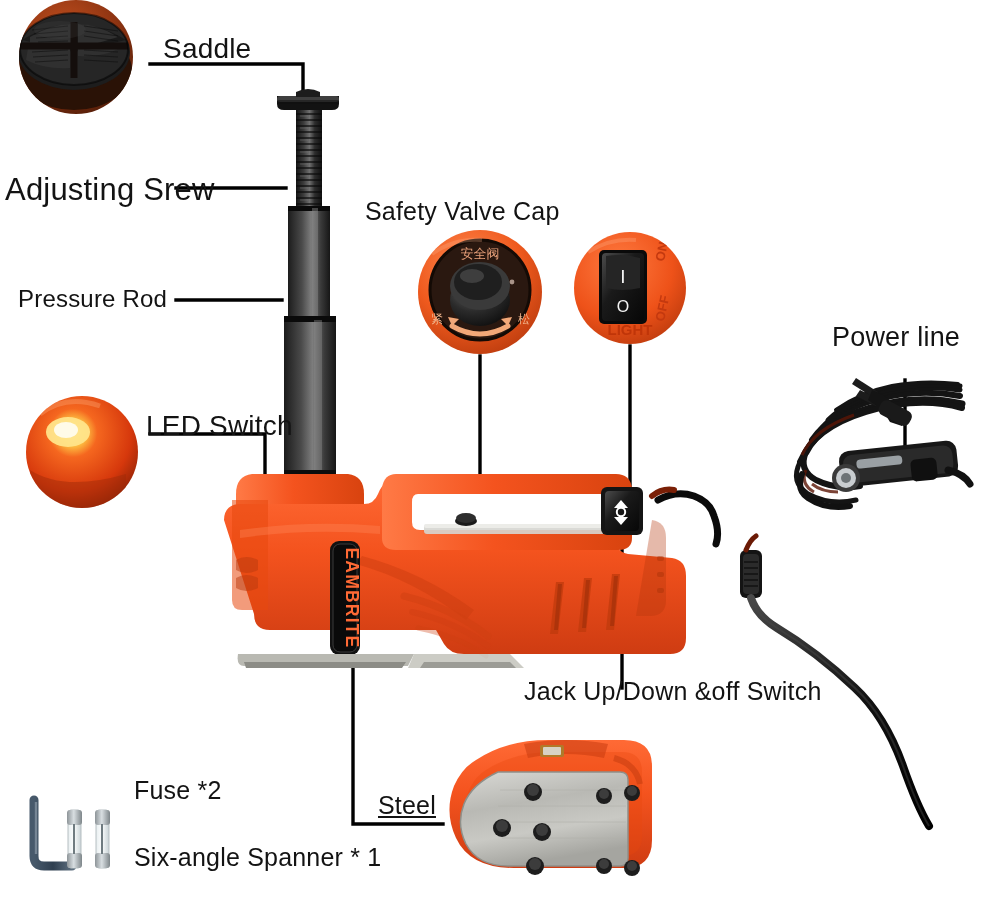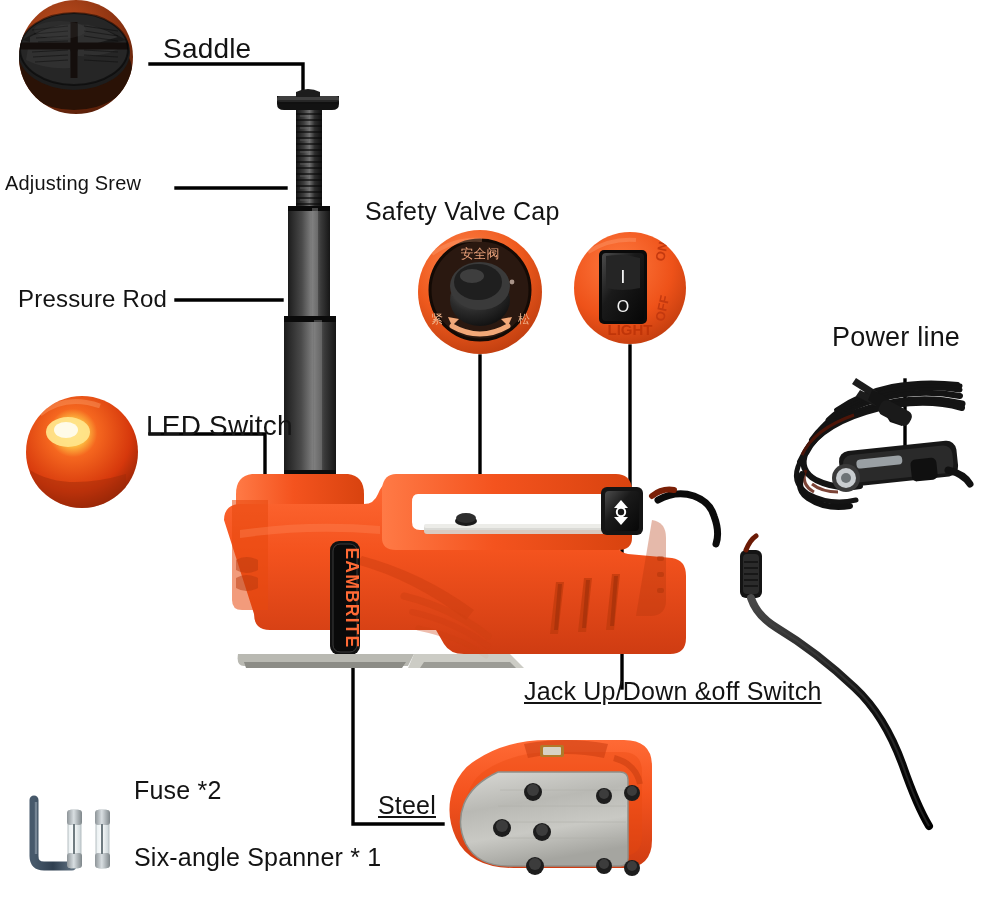--- a/index.html
+++ b/index.html
@@ -467,32 +467,32 @@
         <rect x="96" y="810" width="13" height="58" rx="3" fill="url(#gGlass)" stroke="#b6bfc2" stroke-width="1"></rect>
         <rect x="95" y="810" width="15" height="15" rx="3" fill="url(#gCap)"></rect>
         <rect x="95" y="853" width="15" height="15" rx="3" fill="url(#gCap)"></rect>
         <path d="M102 824 l0 30" stroke="#6f7b80" stroke-width="2"></path>
       </g>
     </g>
   </svg>
 
   <div class="lbl" style="left:163px;top:33px;font-size:28px;">Saddle</div>
 
-  <div class="lbl" style="left:5px;top:172px;font-size:20px;text-align:right;">Adjusting Srew</div>
+  <div class="lbl" style="left:5px;top:172px;font-size:31px;text-align:right;">Adjusting Srew</div>
 
   <div class="lbl" style="left:18px;top:285px;font-size:24px;">Pressure Rod</div>
 
   <div class="lbl" style="left:146px;top:410px;font-size:28px;">LED Switch</div>
 
   <div class="lbl" style="left:365px;top:197px;font-size:25px;">Safety Valve Cap</div>
 
 
   <div class="lbl" style="left:832px;top:322px;font-size:27px;">Power line</div>
 
-  <div class="lbl" style="left:524px;top:677px;font-size:25px;text-decoration:underline;">Jack Up/Down &amp;off Switch</div>
+  <div class="lbl" style="left:524px;top:677px;font-size:25px;">Jack Up/Down &amp;off Switch</div>
 
   <div class="lbl" style="left:378px;top:791px;font-size:25px;text-decoration:underline;">Steel</div>
 
   <div class="lbl" style="left:134px;top:776px;font-size:25px;">Fuse *2</div>
 
   <div class="lbl" style="left:134px;top:843px;font-size:25px;">Six-angle Spanner * 1</div>
 
 </div>
 
 </body></html>

